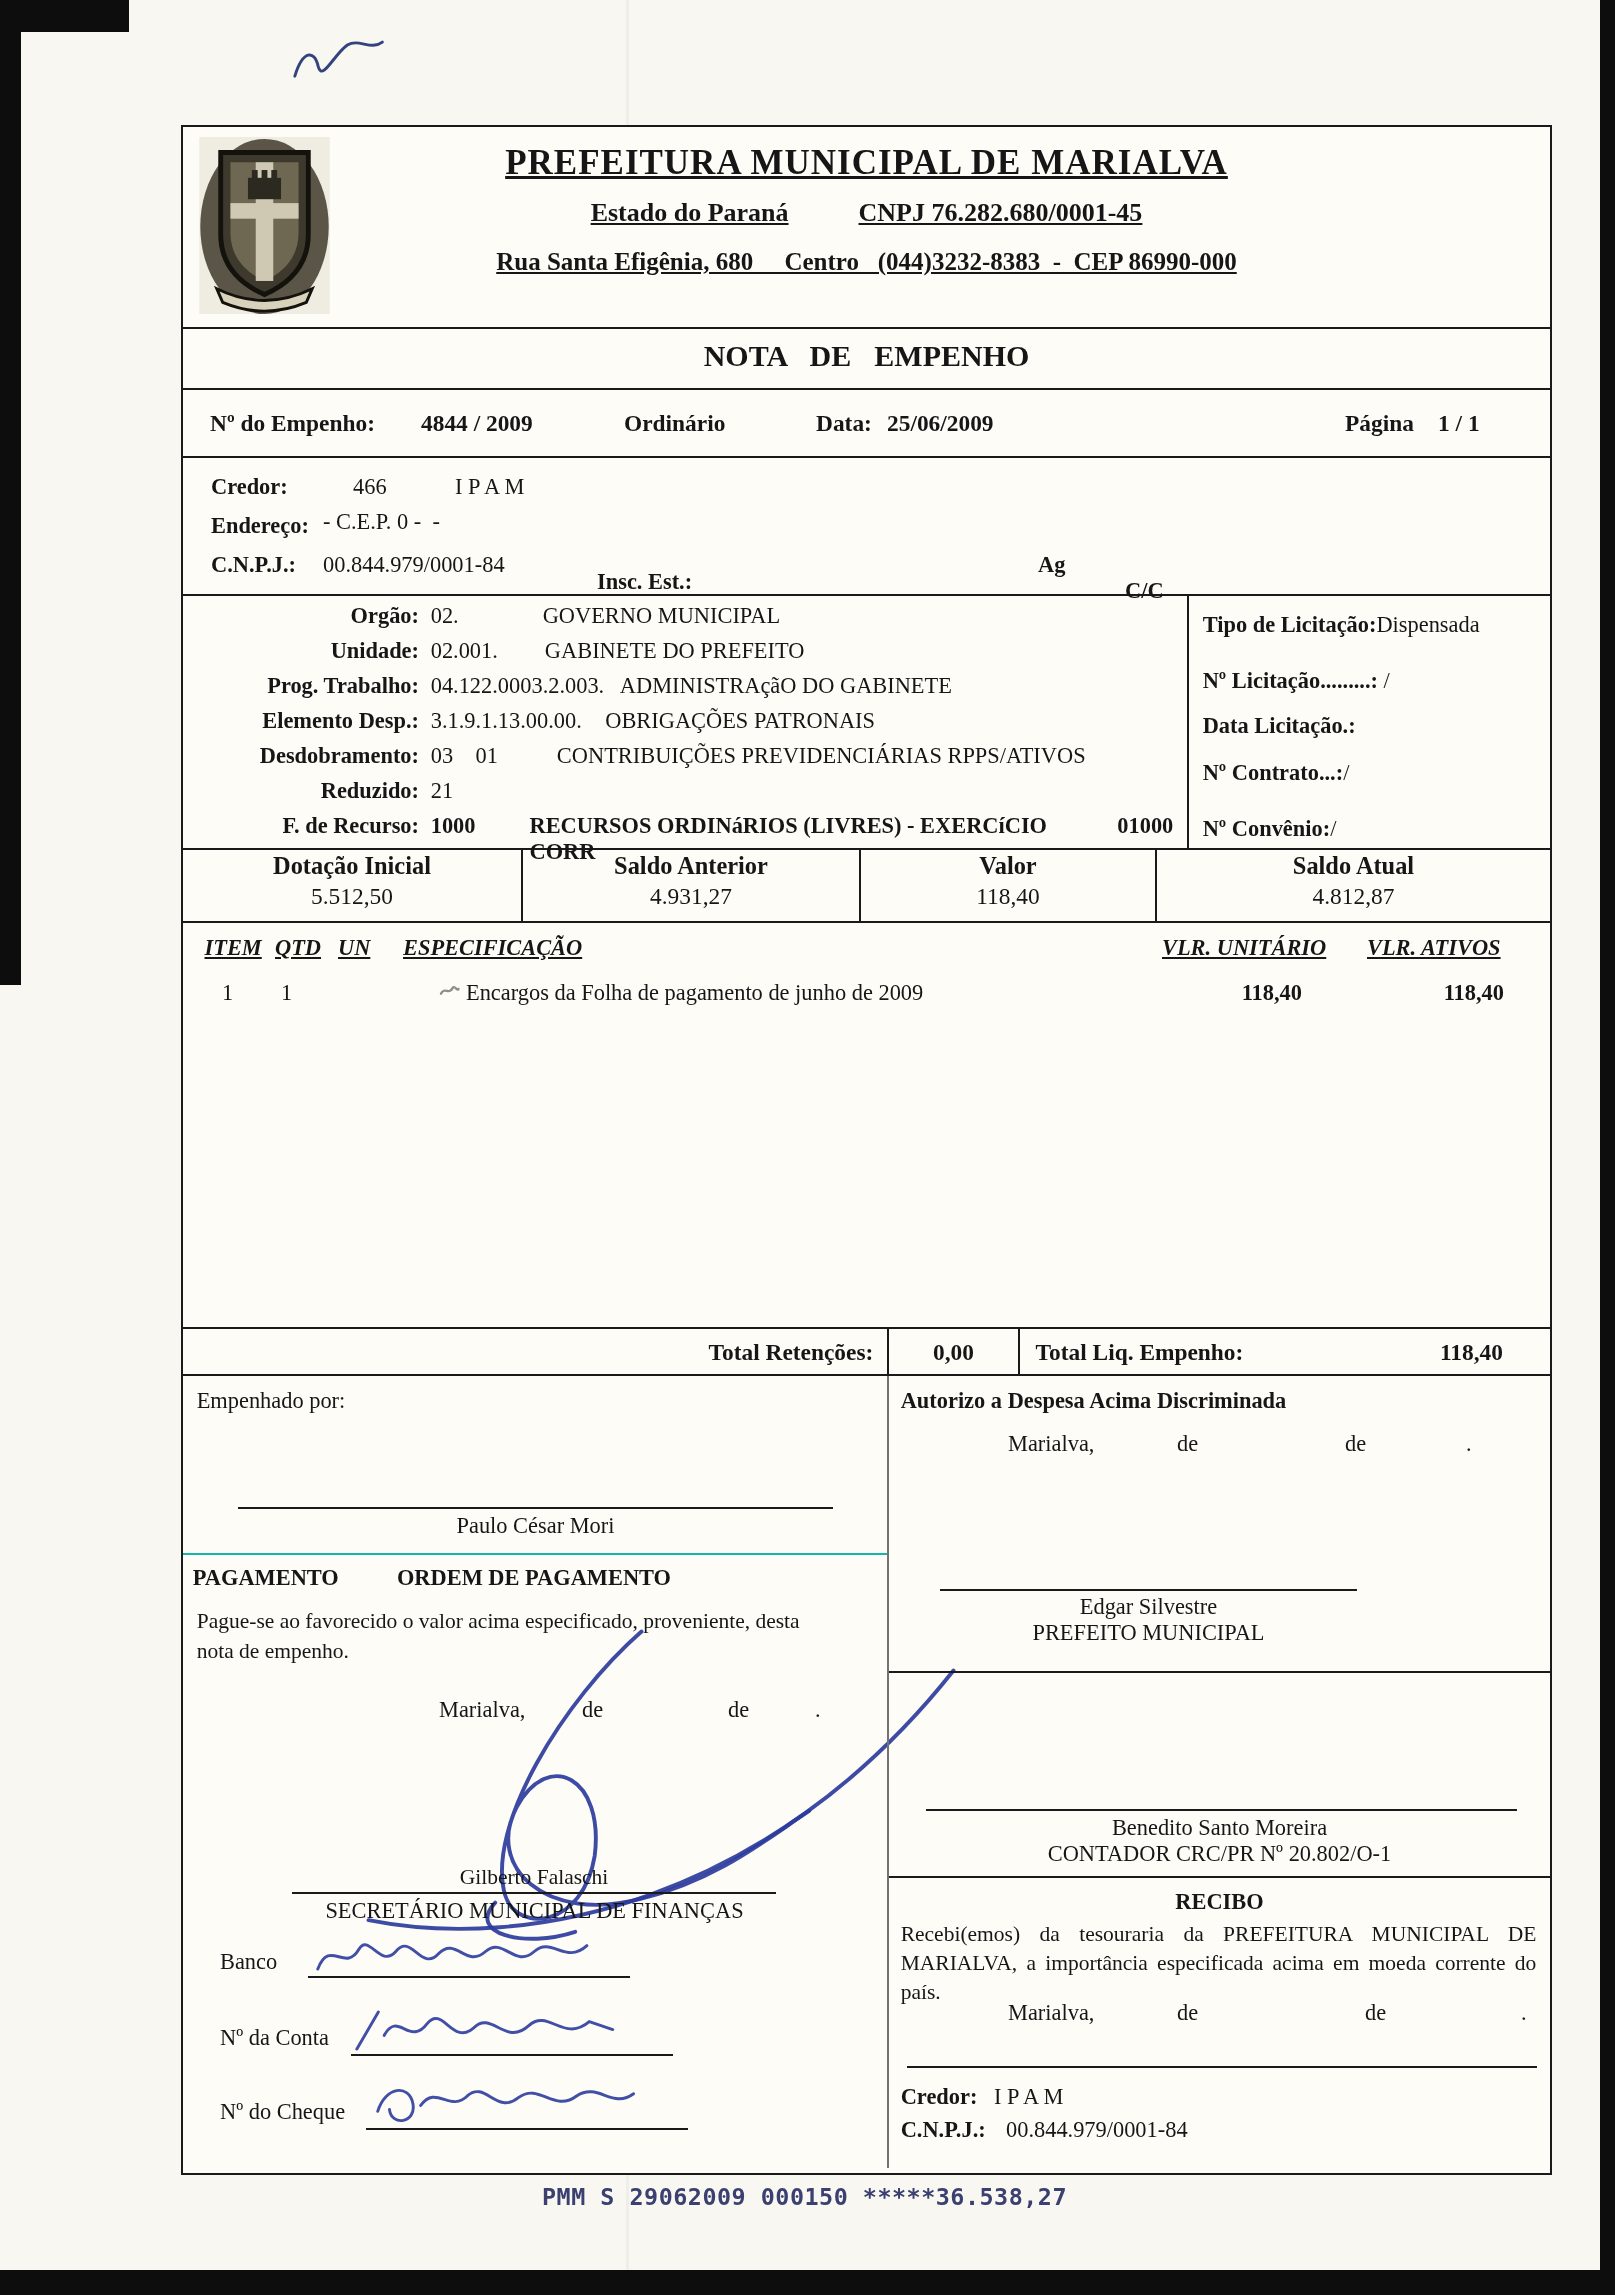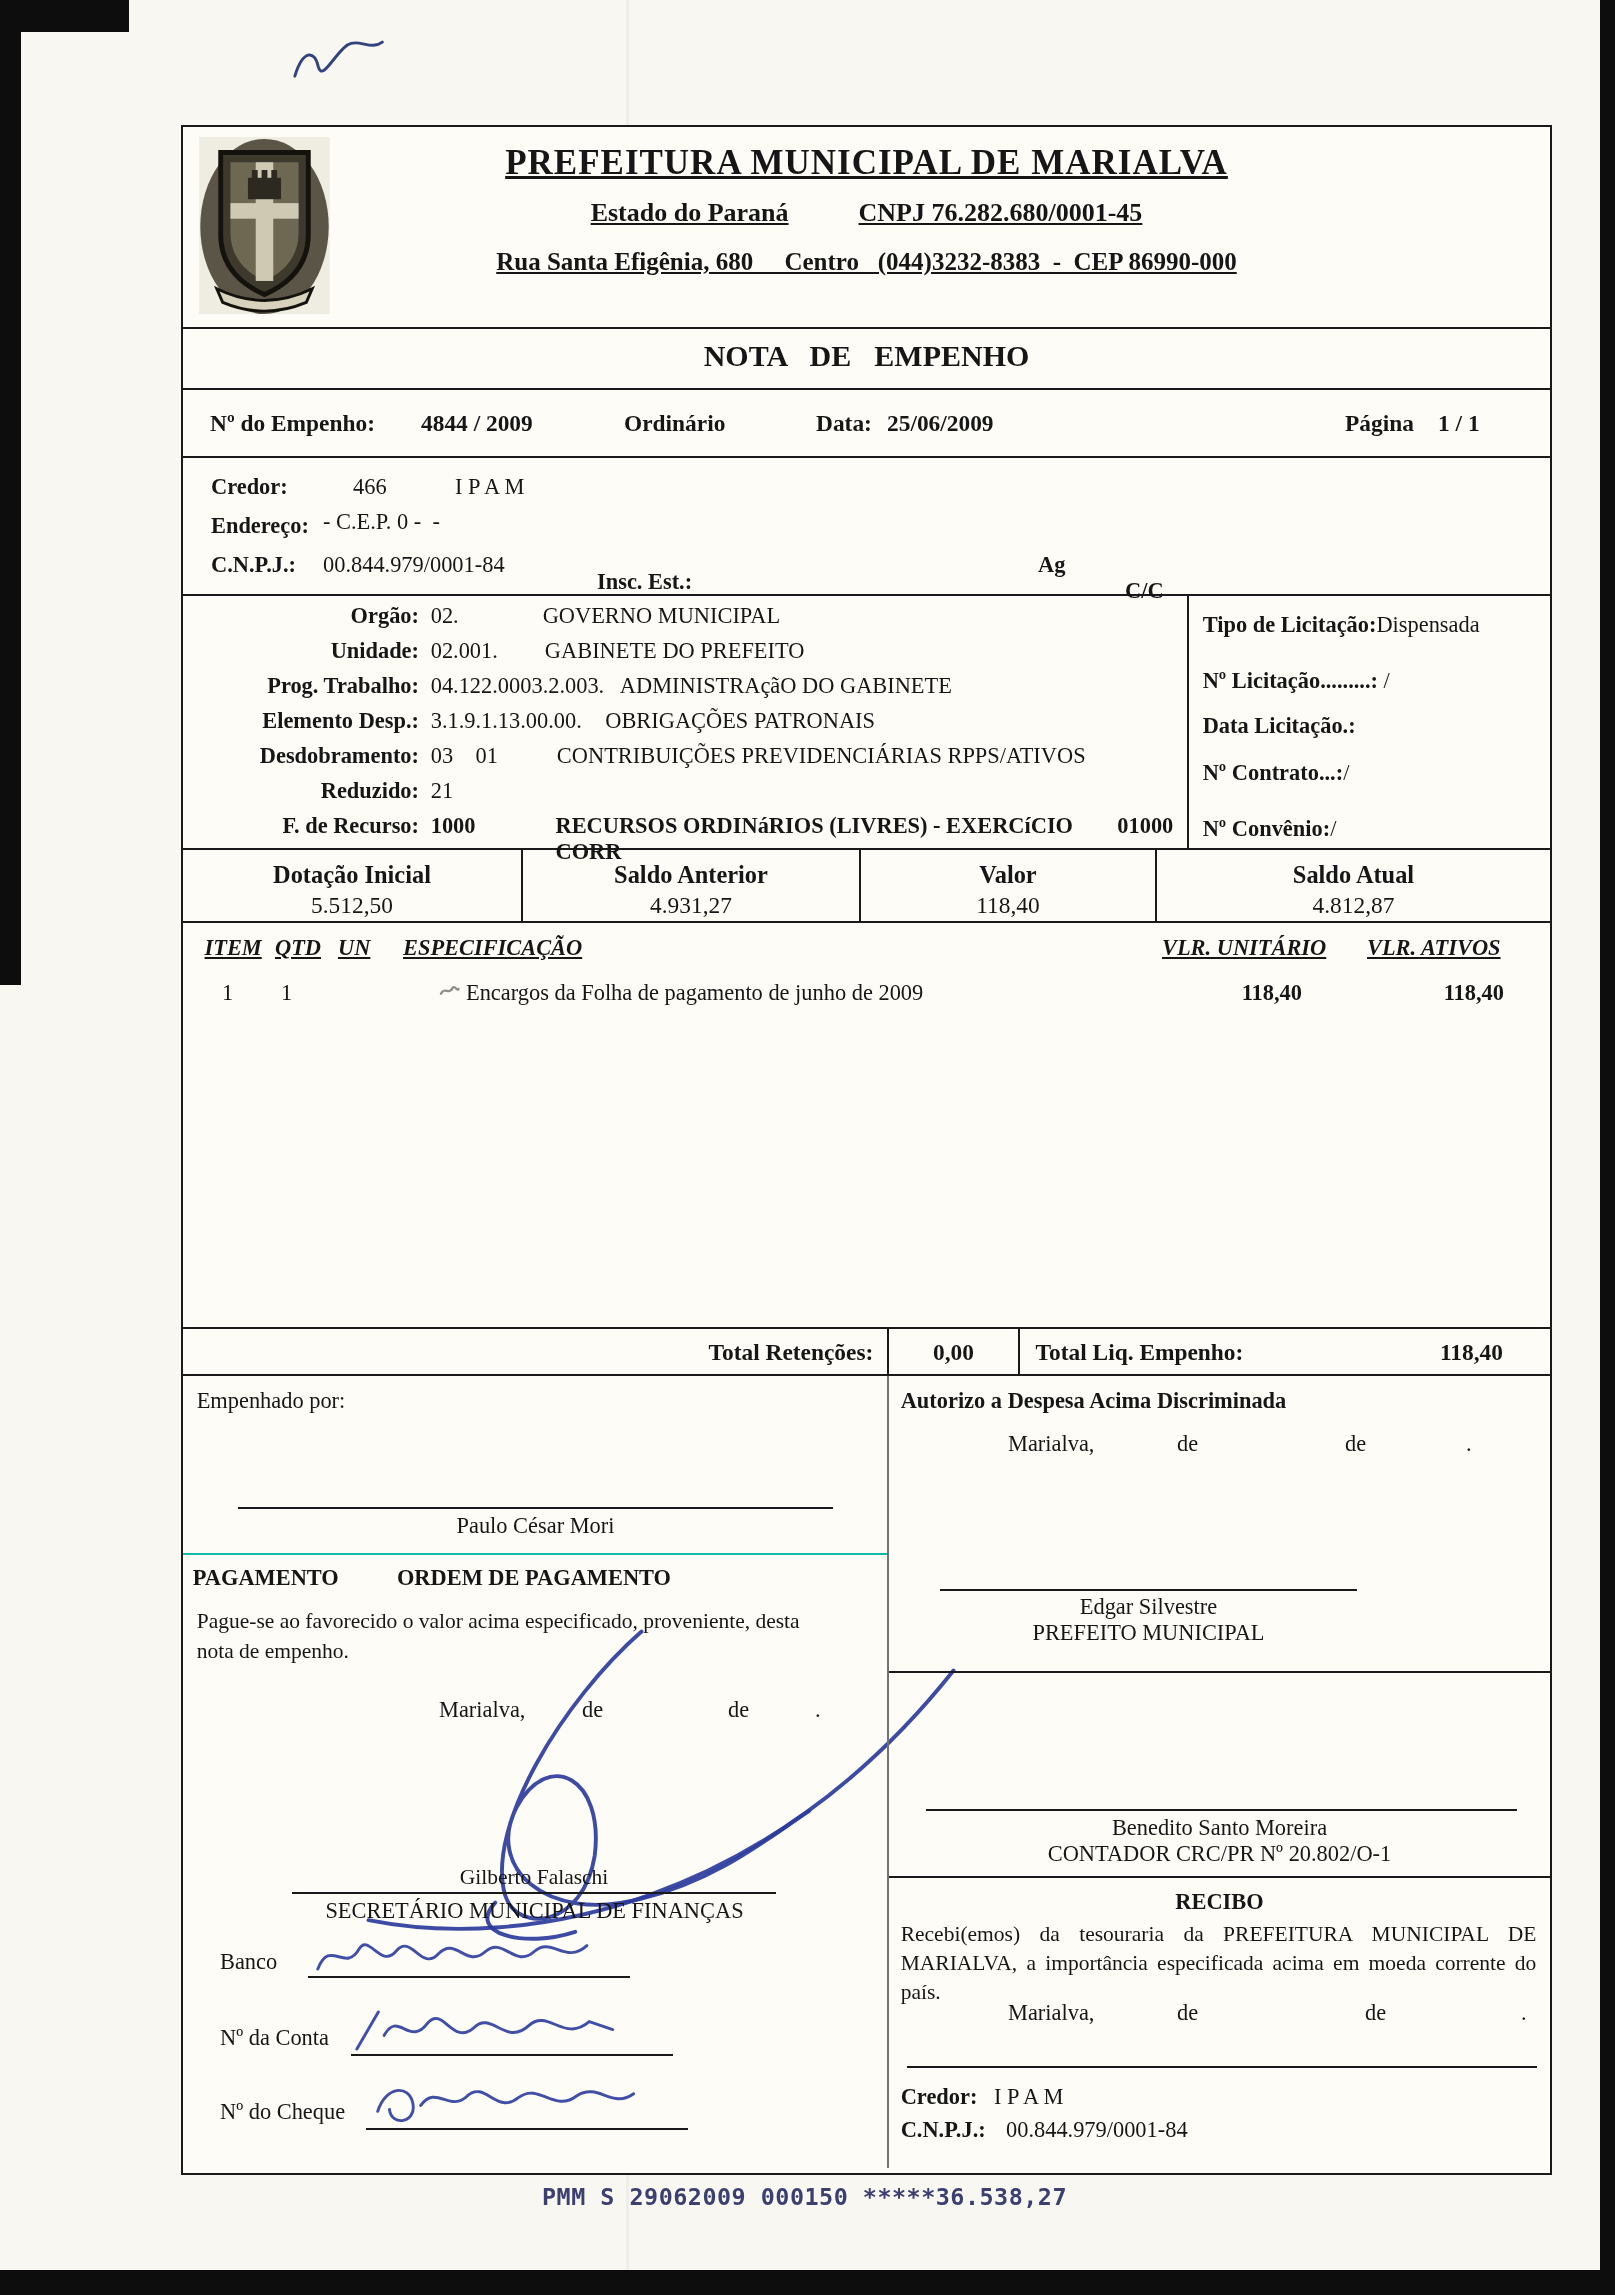--- a/index.html
+++ b/index.html
@@ -40,21 +40,21 @@
   .cls { border-top:2px solid #1a1a1a; display:flex; height:254px; }
   .cls-left { flex:1; padding-top:6.8px; }
   .cls-row { display:flex; align-items:baseline; height:35px; }
   .cls-label { width:236px; text-align:right; font-weight:bold; flex:none; }
   .cls-code { margin-left:11.7px; white-space:pre; }
   .cls-desc { margin-left:27px; }
   .cls-extra { margin-left:auto; margin-right:13.7px; font-weight:bold; }
   .cls-right { width:363px; border-left:2px solid #1a1a1a; position:relative; }
 
   .money { border-top:2px solid #1a1a1a; display:flex; height:73px; text-align:center; }
-  .money-col { padding-top:11px; }
+  .money-col { padding-top:2px; }
   .money-col + .money-col { border-left:2px solid #1a1a1a; }
   .mc1 { width:338px; } .mc2 { width:338px; } .mc3 { width:296px; } .mc4 { flex:1; }
   .money-label { font-weight:bold; font-size:24.4px; }
   .money-value { font-size:23.4px; margin-top:2.9px; }
 
   .items { border-top:2px solid #1a1a1a; position:relative; height:406px; }
   .ih { position:absolute; top:11.7px; font-style:italic; font-weight:bold; text-decoration:underline; }
   .irow { position:absolute; top:57px; }
   .num-r { text-align:right; font-weight:bold; }
 
@@ -170,21 +170,21 @@
           <span class="cls-code">03    01</span>
           <span class="cls-desc" style="margin-left:59px;">CONTRIBUIÇÕES PREVIDENCIÁRIAS RPPS/ATIVOS</span>
         </div>
         <div class="cls-row">
           <span class="cls-label">Reduzido:</span>
           <span class="cls-code">21</span>
         </div>
         <div class="cls-row">
           <span class="cls-label">F. de Recurso:</span>
           <span class="cls-code b">1000</span>
-          <span class="cls-desc b" style="margin-left:80px;">RECURSOS ORDINáRIOS (LIVRES) - EXERCíCIO CORR</span>
+          <span class="cls-desc b" style="margin-left:54px;">RECURSOS ORDINáRIOS (LIVRES) - EXERCíCIO CORR</span>
           <span class="cls-extra">01000</span>
         </div>
       </div>
       <div class="cls-right">
         <div class="abs" style="left:13.7px; top:15.6px;">
           <span class="b">Tipo de Licitação:</span><span>Dispensada</span>
         </div>
         <div class="abs" style="left:13.7px; top:72px;">
           <span class="b">Nº Licitação.........:</span> <span>/</span>
         </div>

